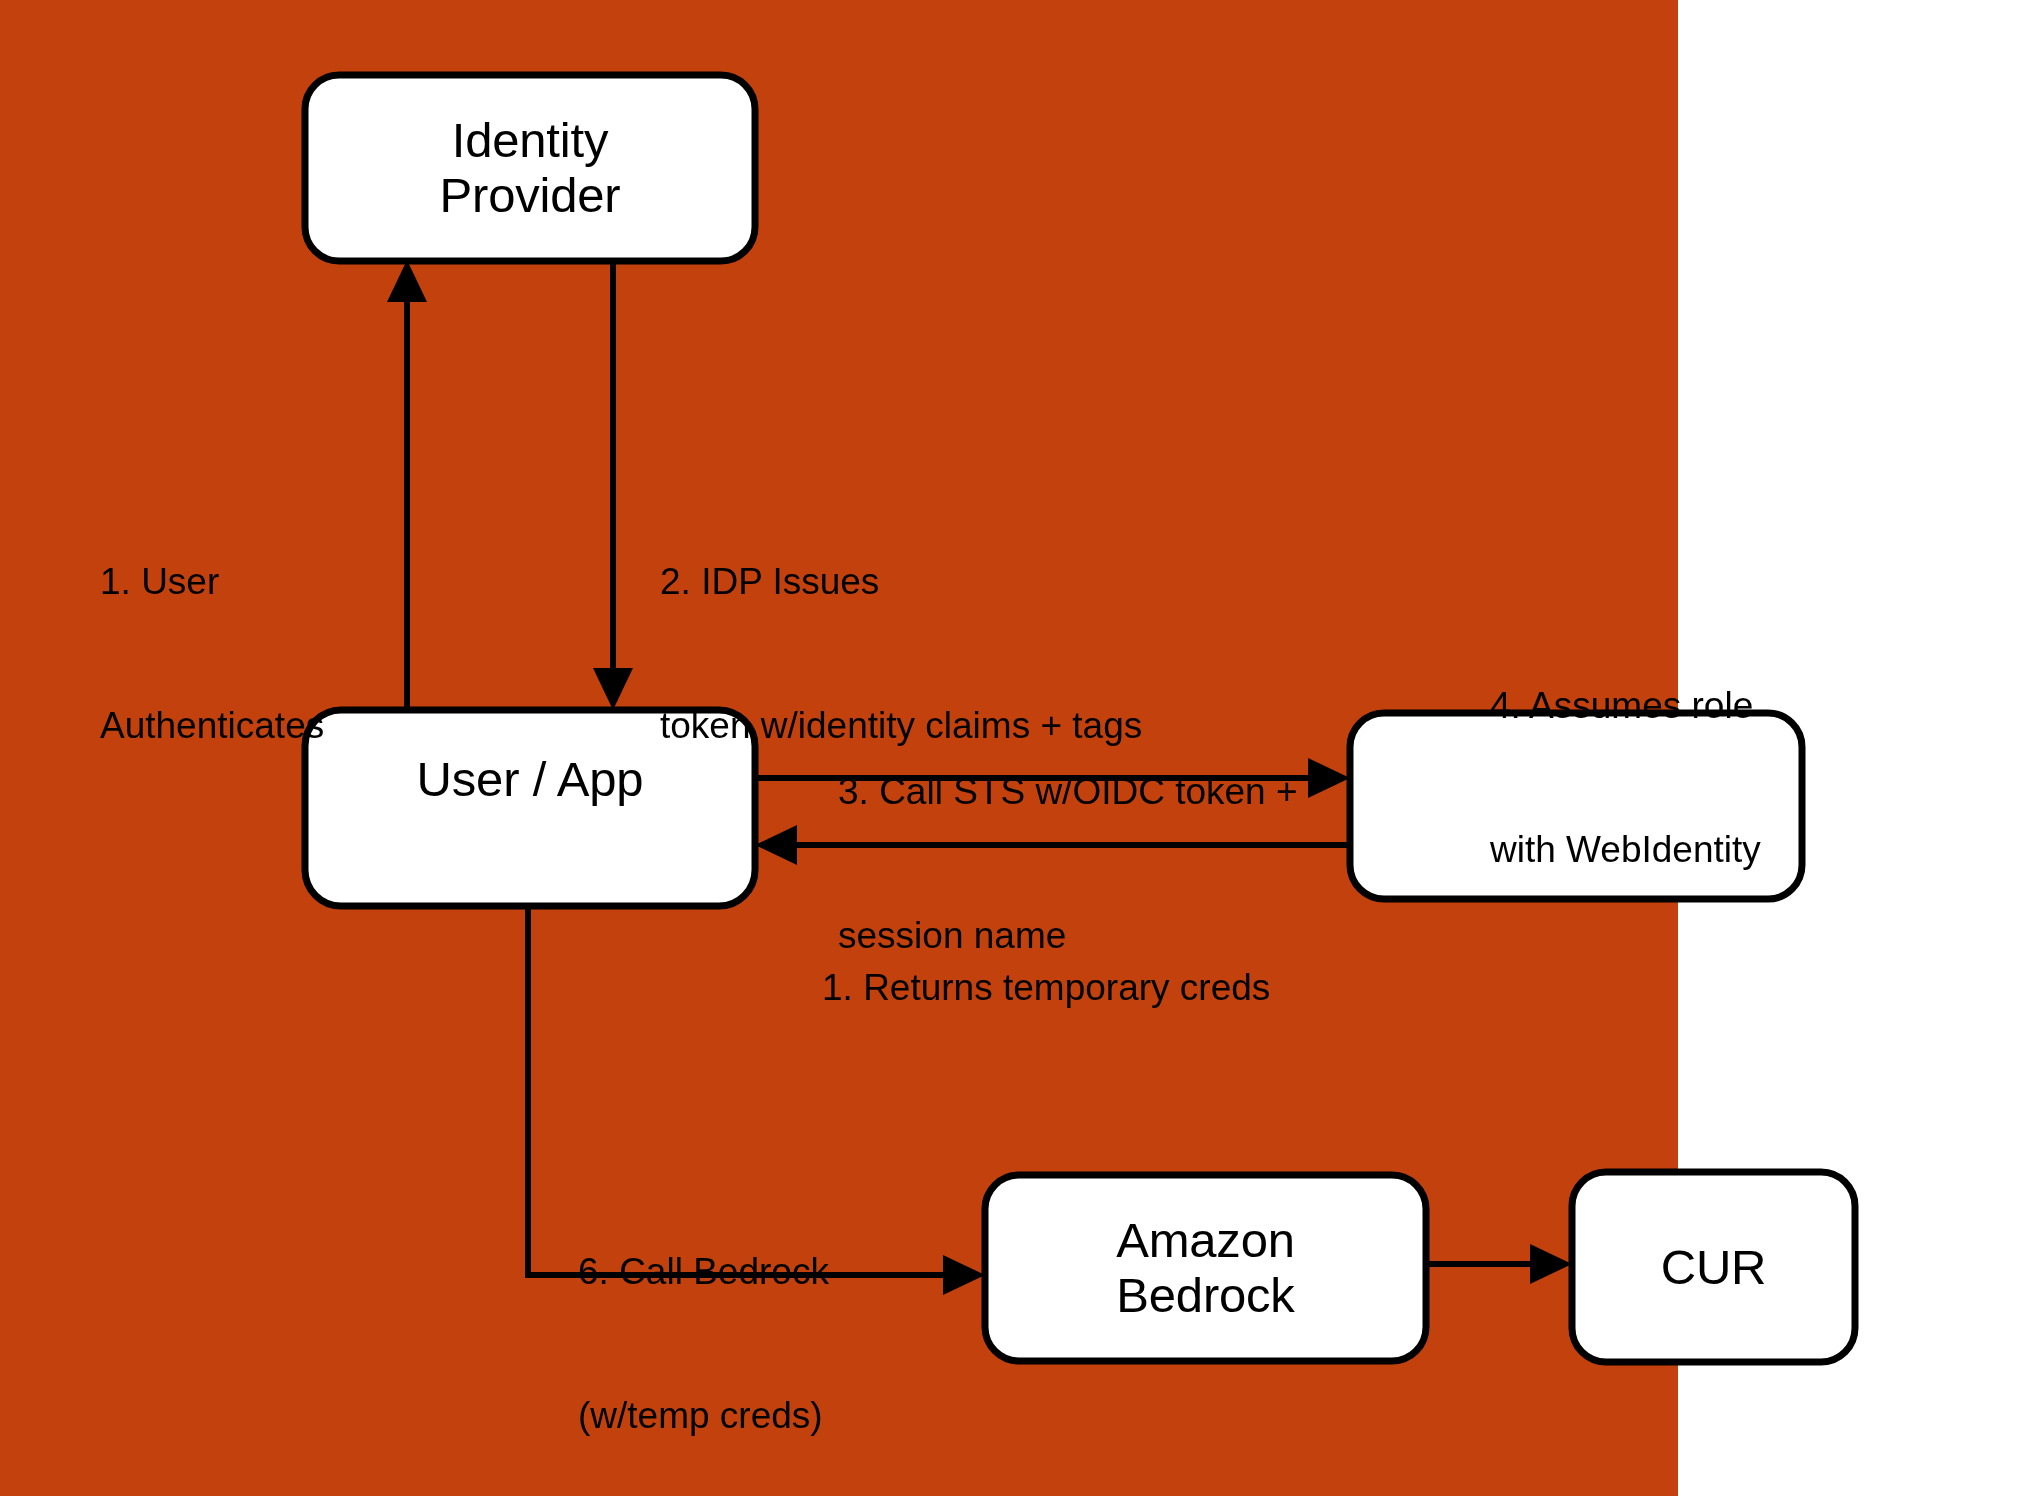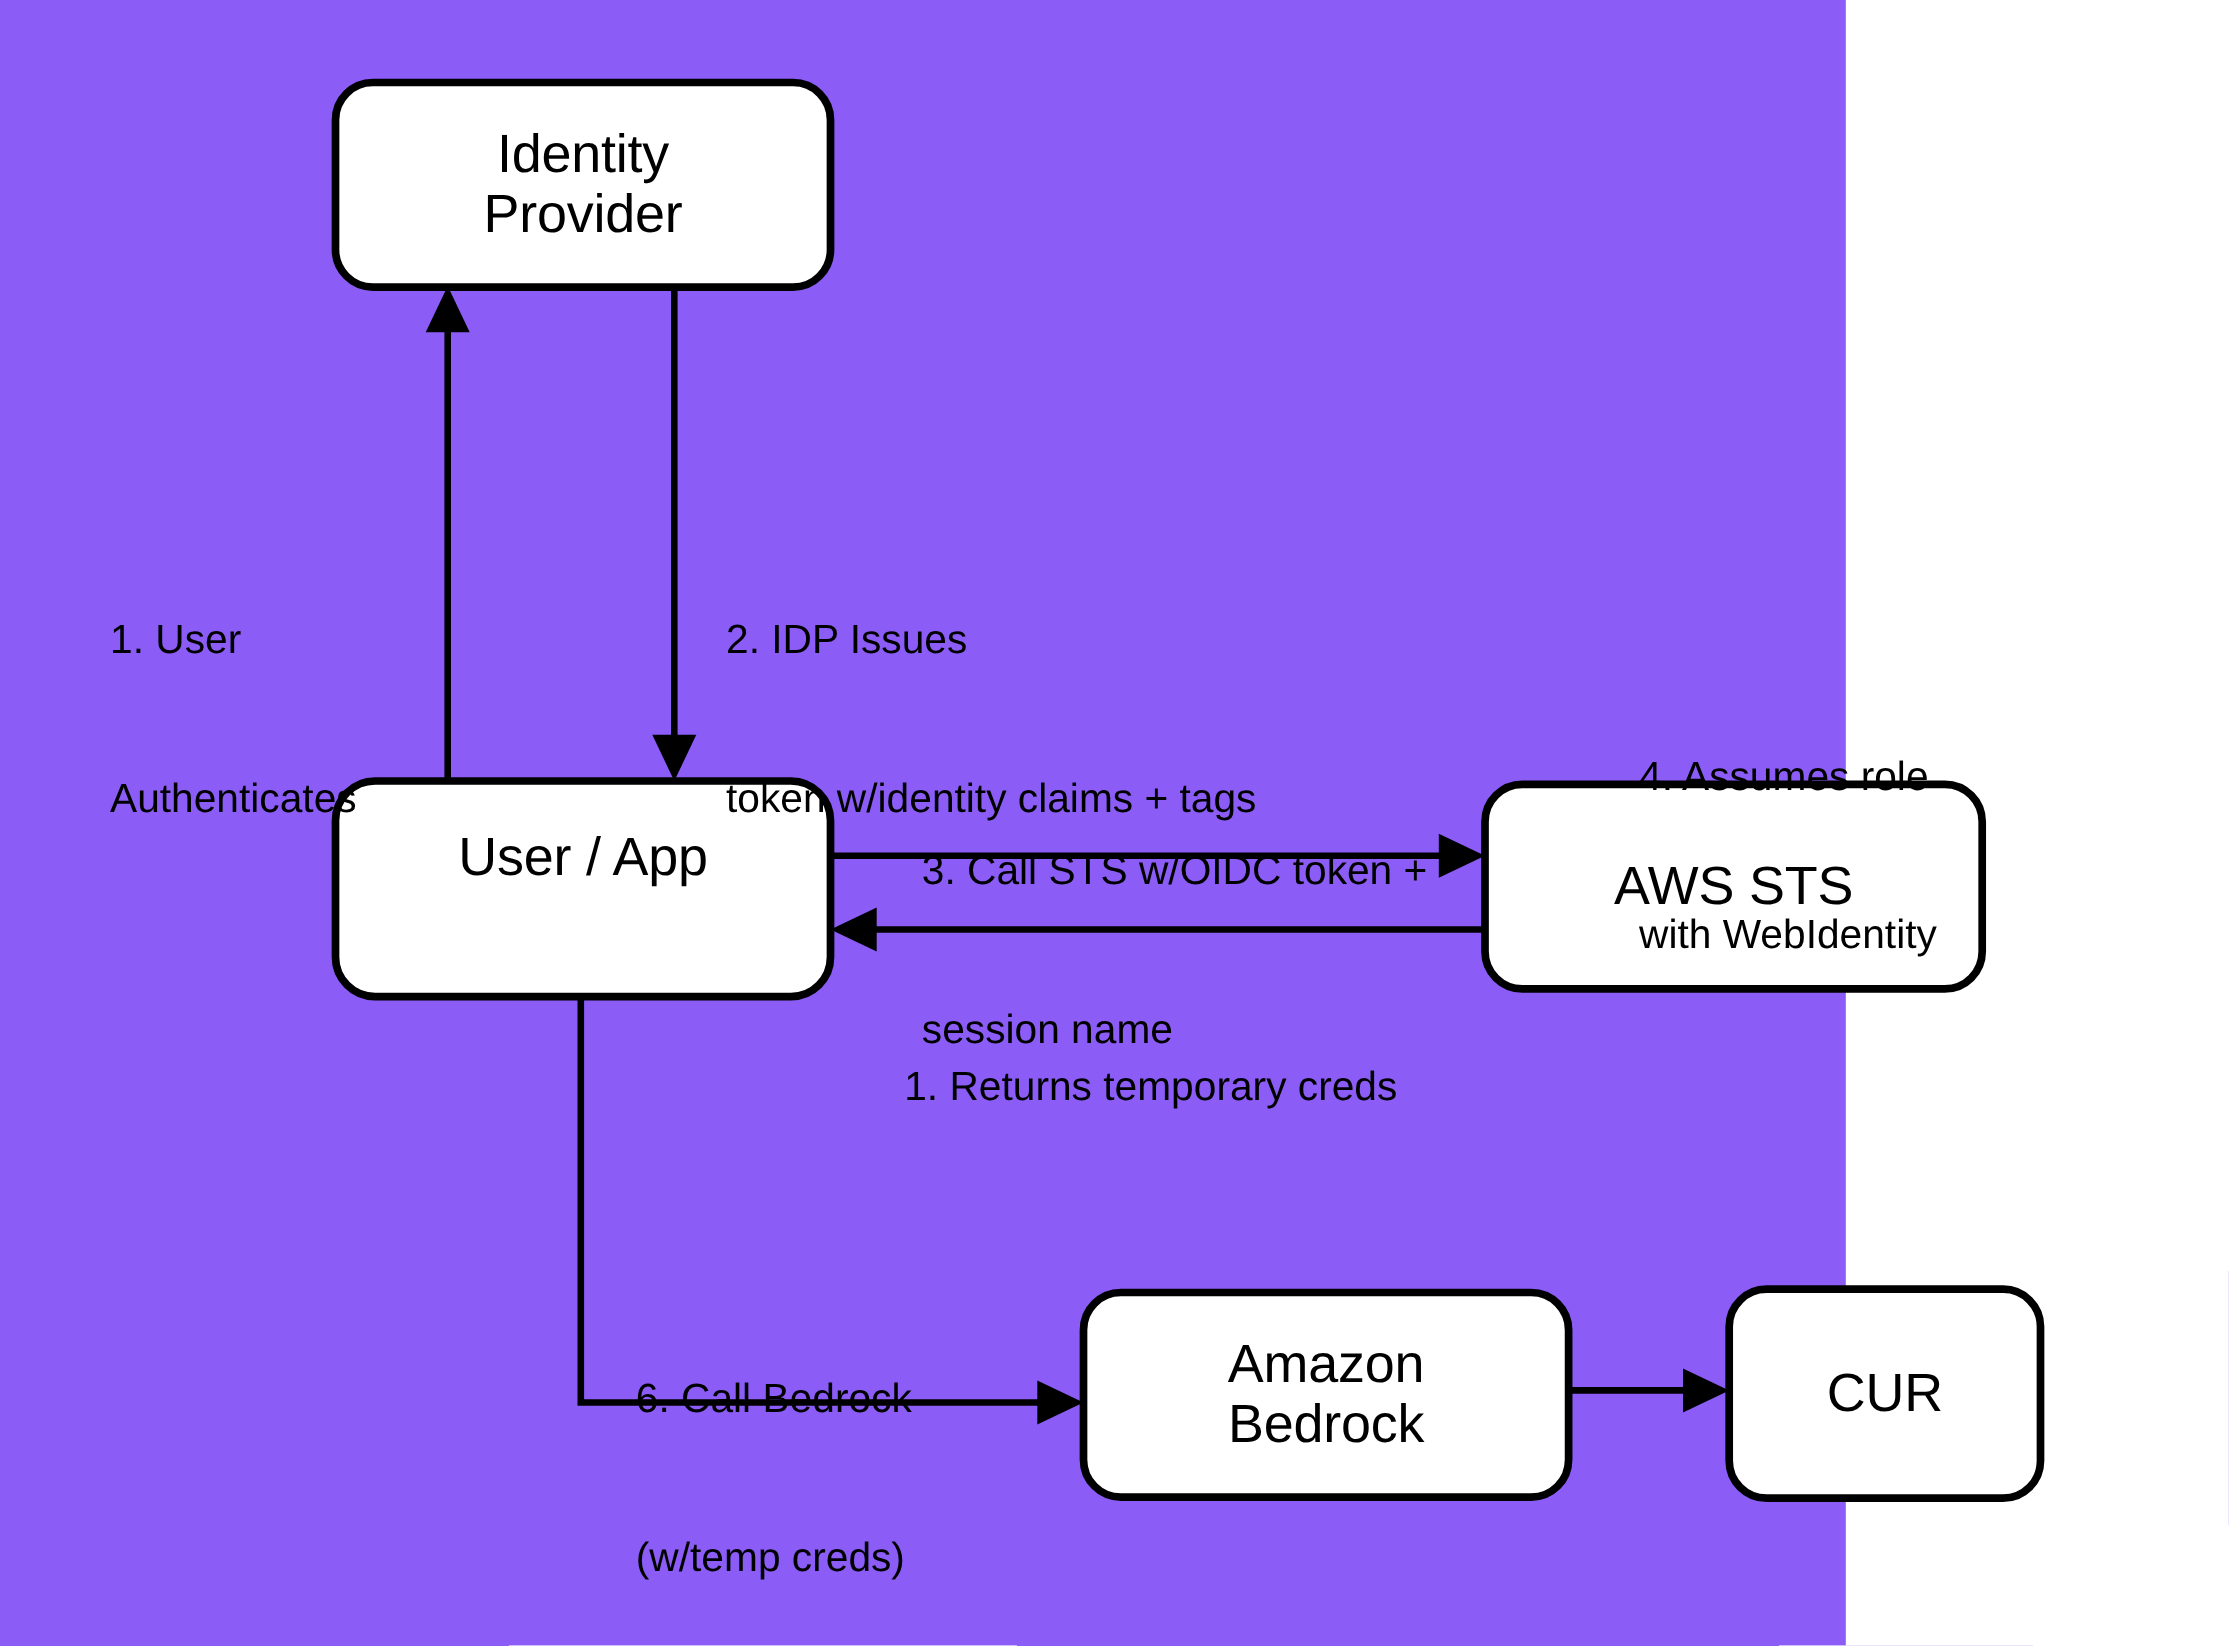--- a/index.html
+++ b/index.html
@@ -10,21 +10,21 @@
   body {
     width: 2026px;
     height: 1496px;
     overflow: hidden;
     font-family: "Liberation Sans", sans-serif;
   }
   #diagram-root {
     position: relative;
     width: 1678px;
     height: 1496px;
-    background: #8b5cf6;
+    background: #c2410c;
   }
   svg.diagram-canvas {
     position: absolute;
     top: 0;
     left: 0;
     width: 2026px;
     height: 1496px;
     display: block;
   }
   .node-shape {
@@ -116,23 +116,20 @@
 
   <div class="node-label" style="left:305px; top:75px; width:450px; height:186px;">
     <span>Identity</span>
     <span>Provider</span>
   </div>
 
   <div class="node-label" style="left:305px; top:681px; width:450px; height:196px;">
     <span>User / App</span>
   </div>
 
-  <div class="node-label" style="left:1350px; top:713px; width:452px; height:186px;">
-    <span>AWS STS</span>
-  </div>
 
   <div class="node-label" style="left:985px; top:1175px; width:441px; height:186px;text-align:right;">
     <span>Amazon</span>
     <span>Bedrock</span>
   </div>
 
   <div class="node-label" style="left:1572px; top:1172px; width:283px; height:190px;text-align:center;">
     <span>CUR</span>
   </div>
 

